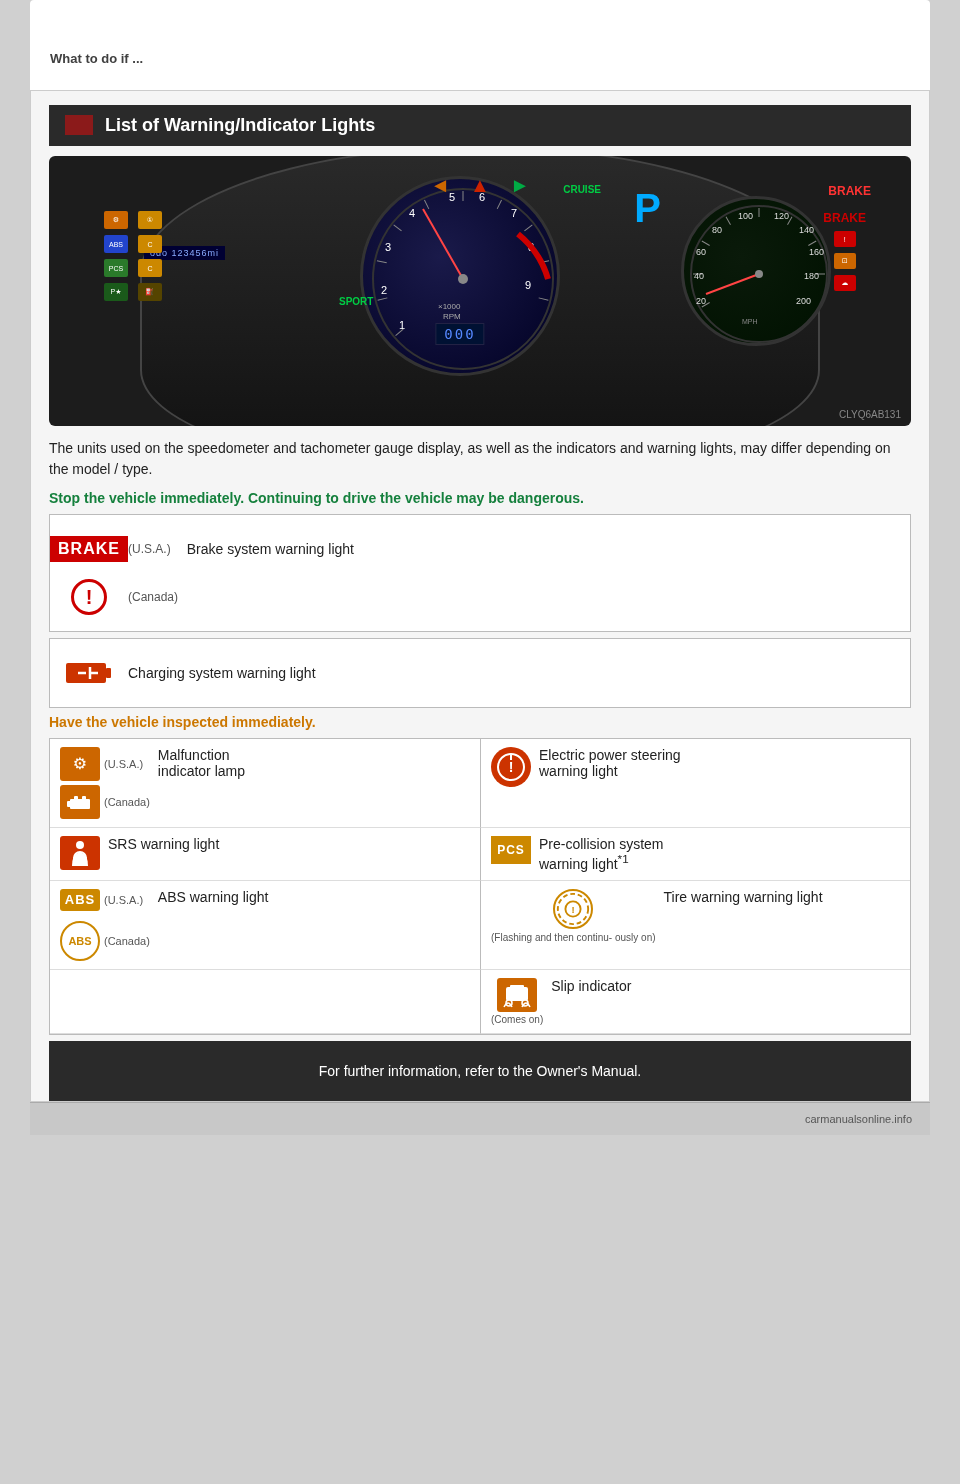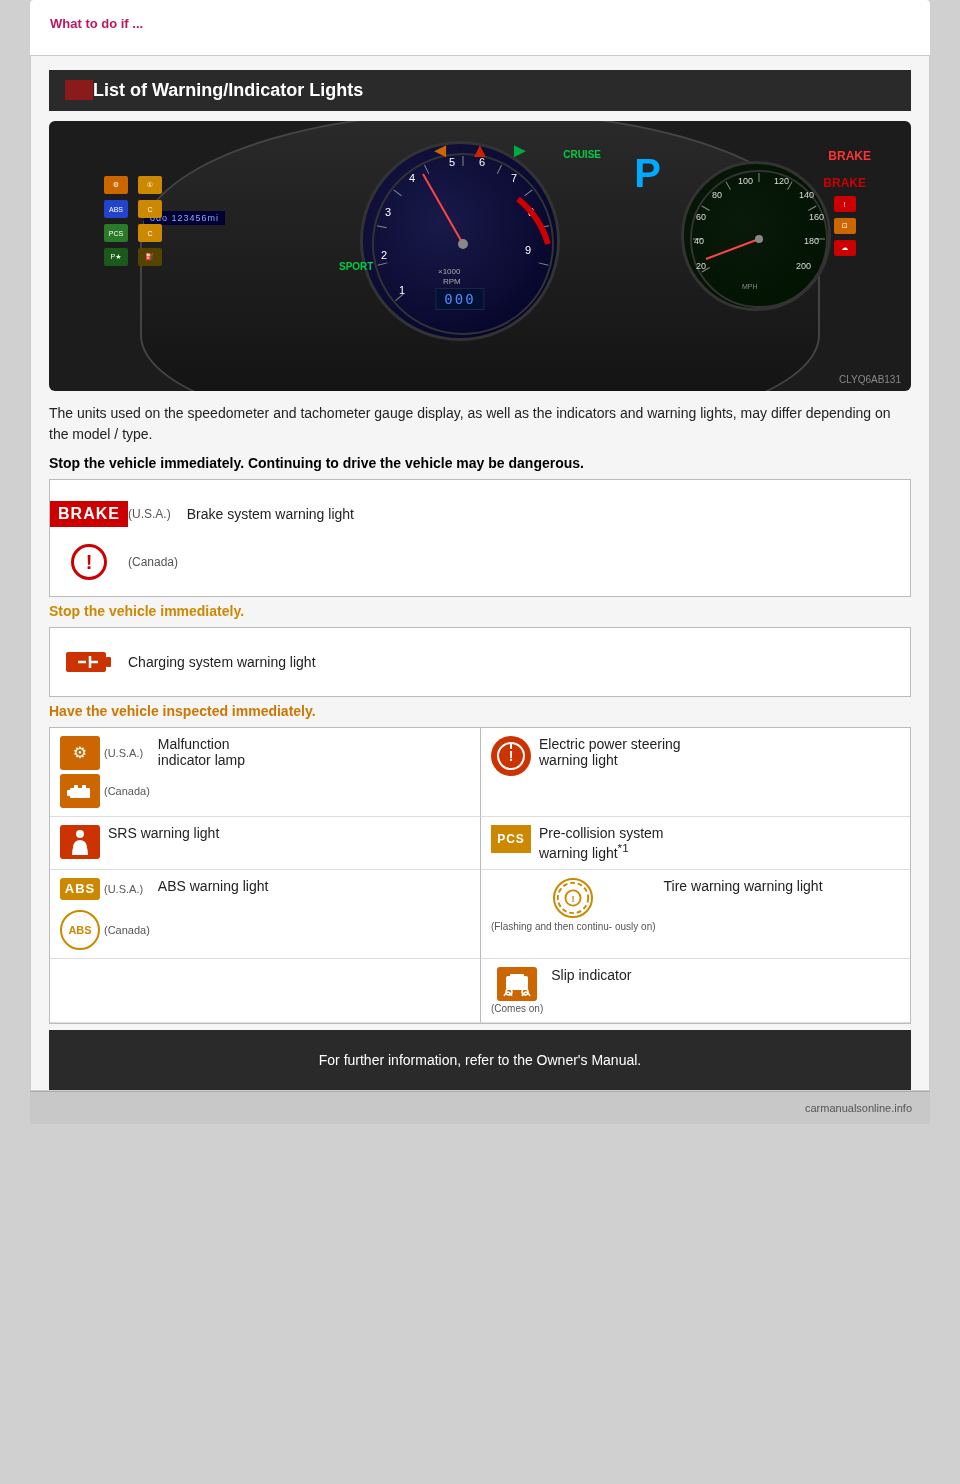--- a/index.html
+++ b/index.html
@@ -21,32 +21,34 @@
     .white-card {
       background: #ffffff;
       margin: 0 30px;
       padding: 16px 20px 10px 20px;
       border-radius: 4px 4px 0 0;
     }
 
     .page-label {
       font-size: 13px;
       font-weight: bold;
-      color: #be185d;
+      color: #404040;
       margin-bottom: 14px;
+      margin-top: 35px;
     }
 
     .section-header {
       background: #2a2a2a;
       color: #ffffff;
       font-size: 18px;
       font-weight: bold;
       padding: 10px 16px;
       display: flex;
       align-items: flex-start;
+      gap: 12px;
       margin-bottom: 10px;
     }
 
     .section-header-icon {
       width: 28px;
       height: 20px;
       background: #8b1a1a;
       display: inline-block;
     }
 
@@ -59,21 +61,21 @@
     }
 
     .description-text {
       font-size: 14px;
       color: #222;
       line-height: 1.5;
       margin-bottom: 10px;
     }
 
     .stop-immediately-red {
-      color: #000000;
+      color: #15803d;
       font-size: 14px;
       font-weight: bold;
       margin-bottom: 8px;
     }
 
     .stop-immediately-yellow {
       color: #cc8800;
       font-size: 14px;
       font-weight: bold;
       margin-bottom: 8px;
@@ -542,21 +544,20 @@
         <span class="warning-label-text">Brake system warning light</span>
       </div>
       <div class="warning-row">
         <div class="warning-icon-box">
           <div class="canada-circle-icon">!</div>
         </div>
         <span class="usa-canada-labels">(Canada)</span>
       </div>
     </div>
 
-    <div class="stop-immediately-yellow">Stop the vehicle immediately.</div>
 
     <div class="warning-section-box">
       <div class="warning-row">
         <div class="warning-icon-box">
 
           <svg width="50" height="32" viewBox="0 0 50 32">
             <rect x="2" y="6" width="40" height="20" rx="2" fill="#cc3300"></rect>
             <rect x="42" y="11" width="5" height="10" rx="1" fill="#cc3300"></rect>
             <line x1="14" y1="16" x2="22" y2="16" stroke="white" stroke-width="2.5"></line>
             <line x1="26" y1="10" x2="26" y2="22" stroke="white" stroke-width="2.5"></line>

